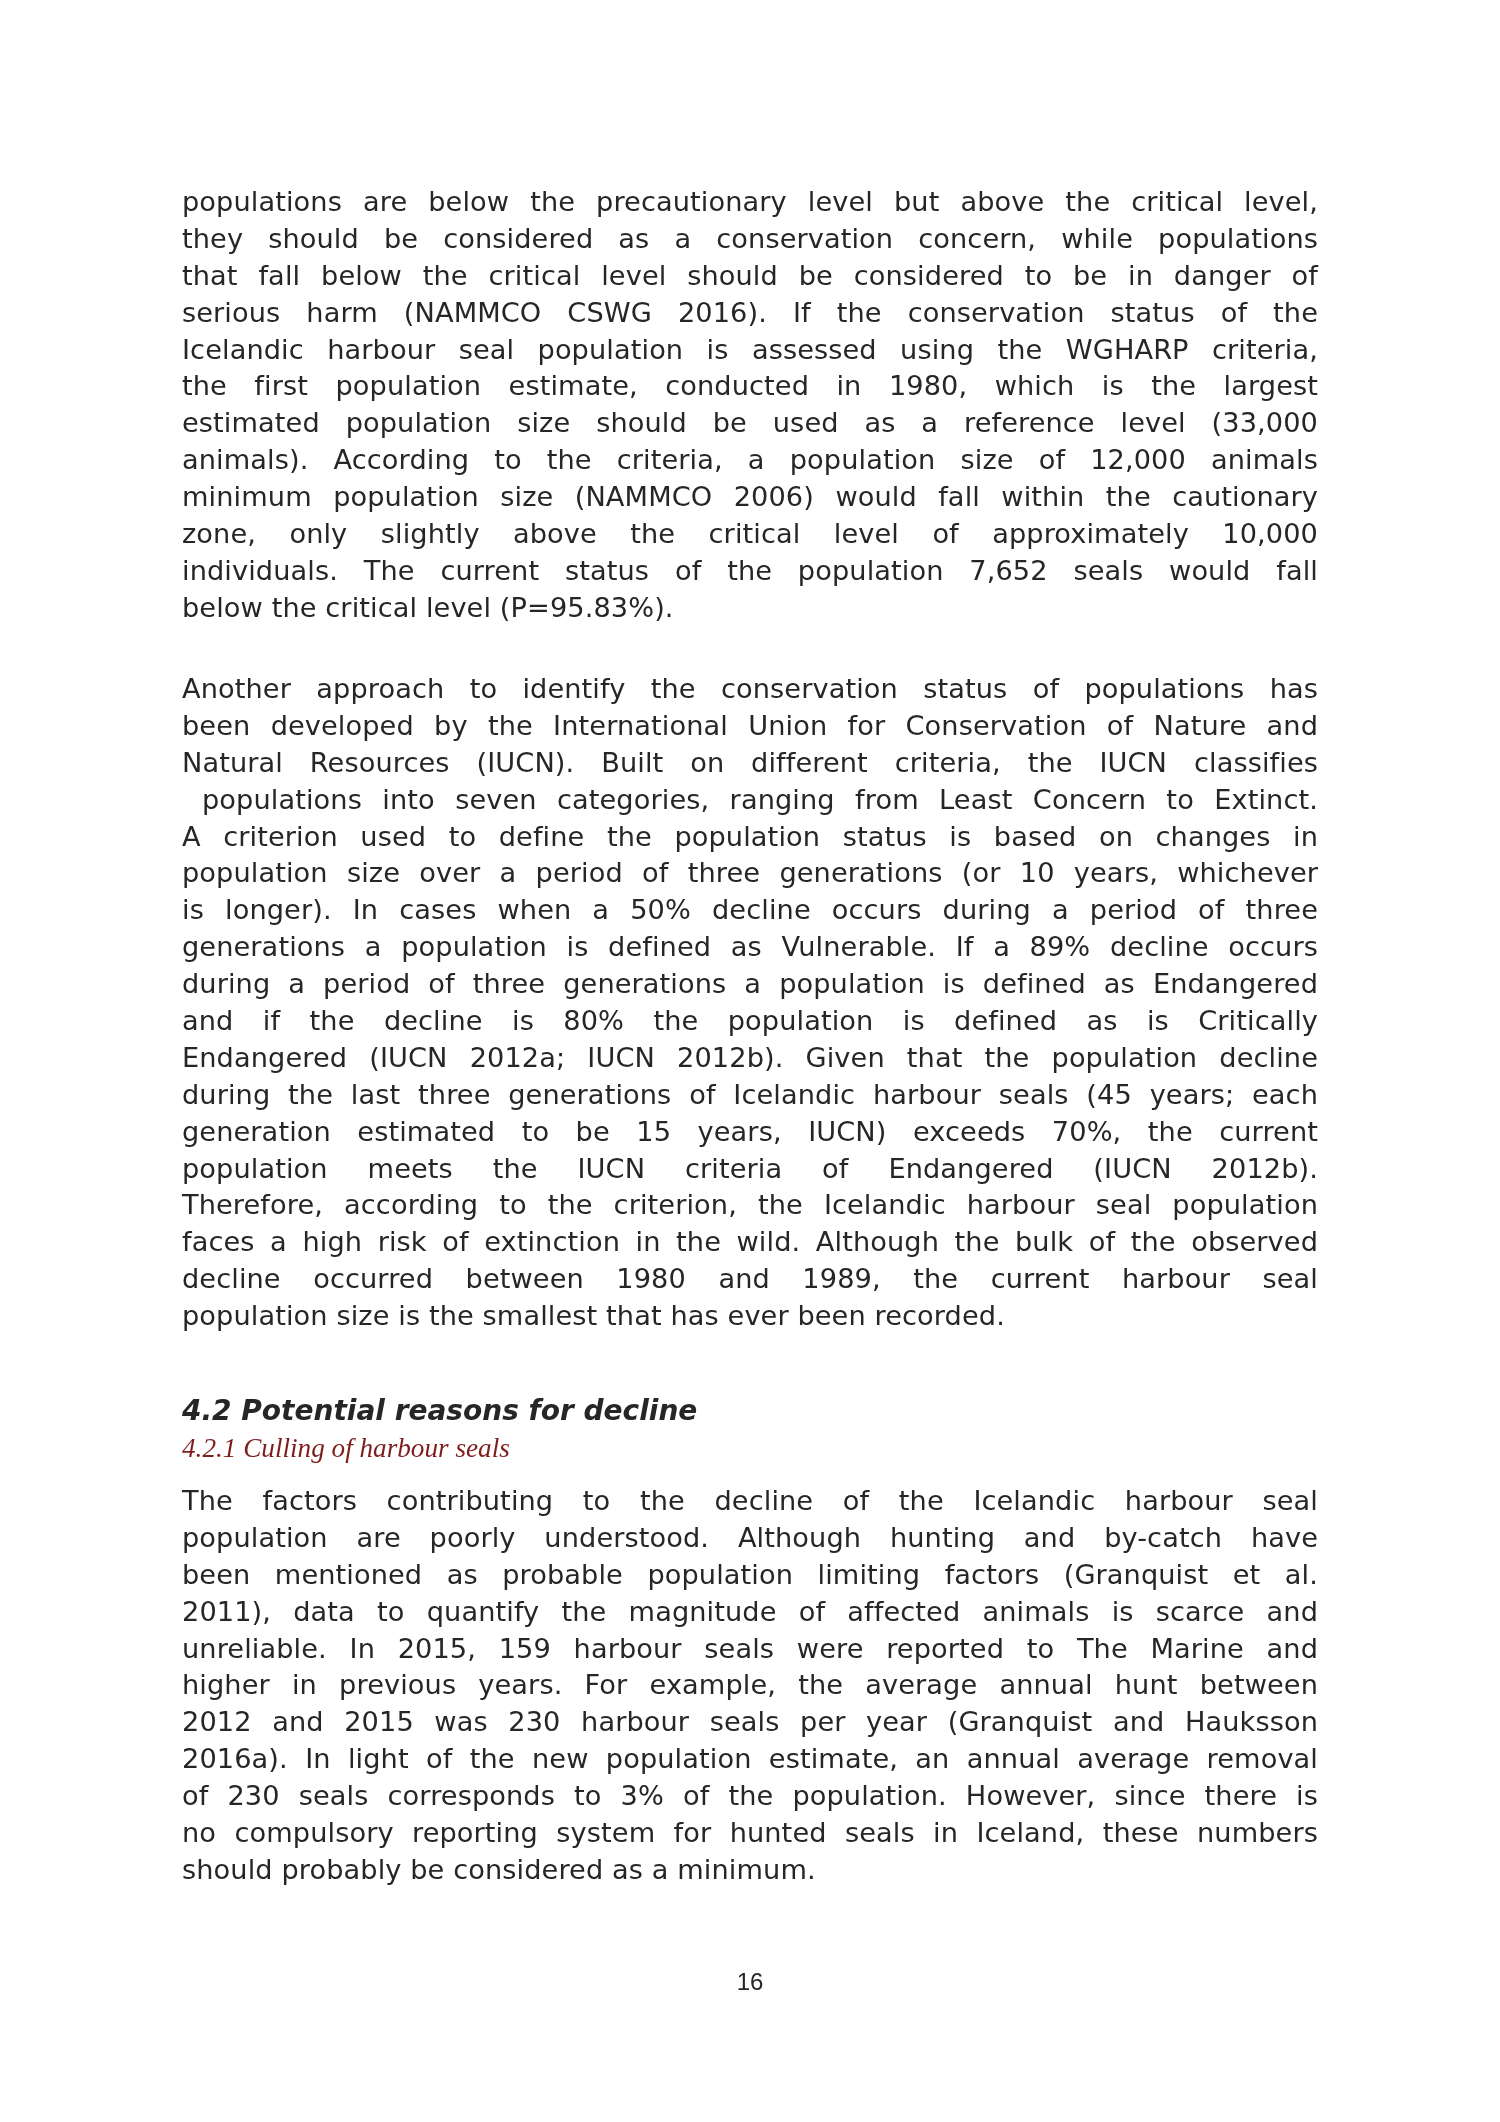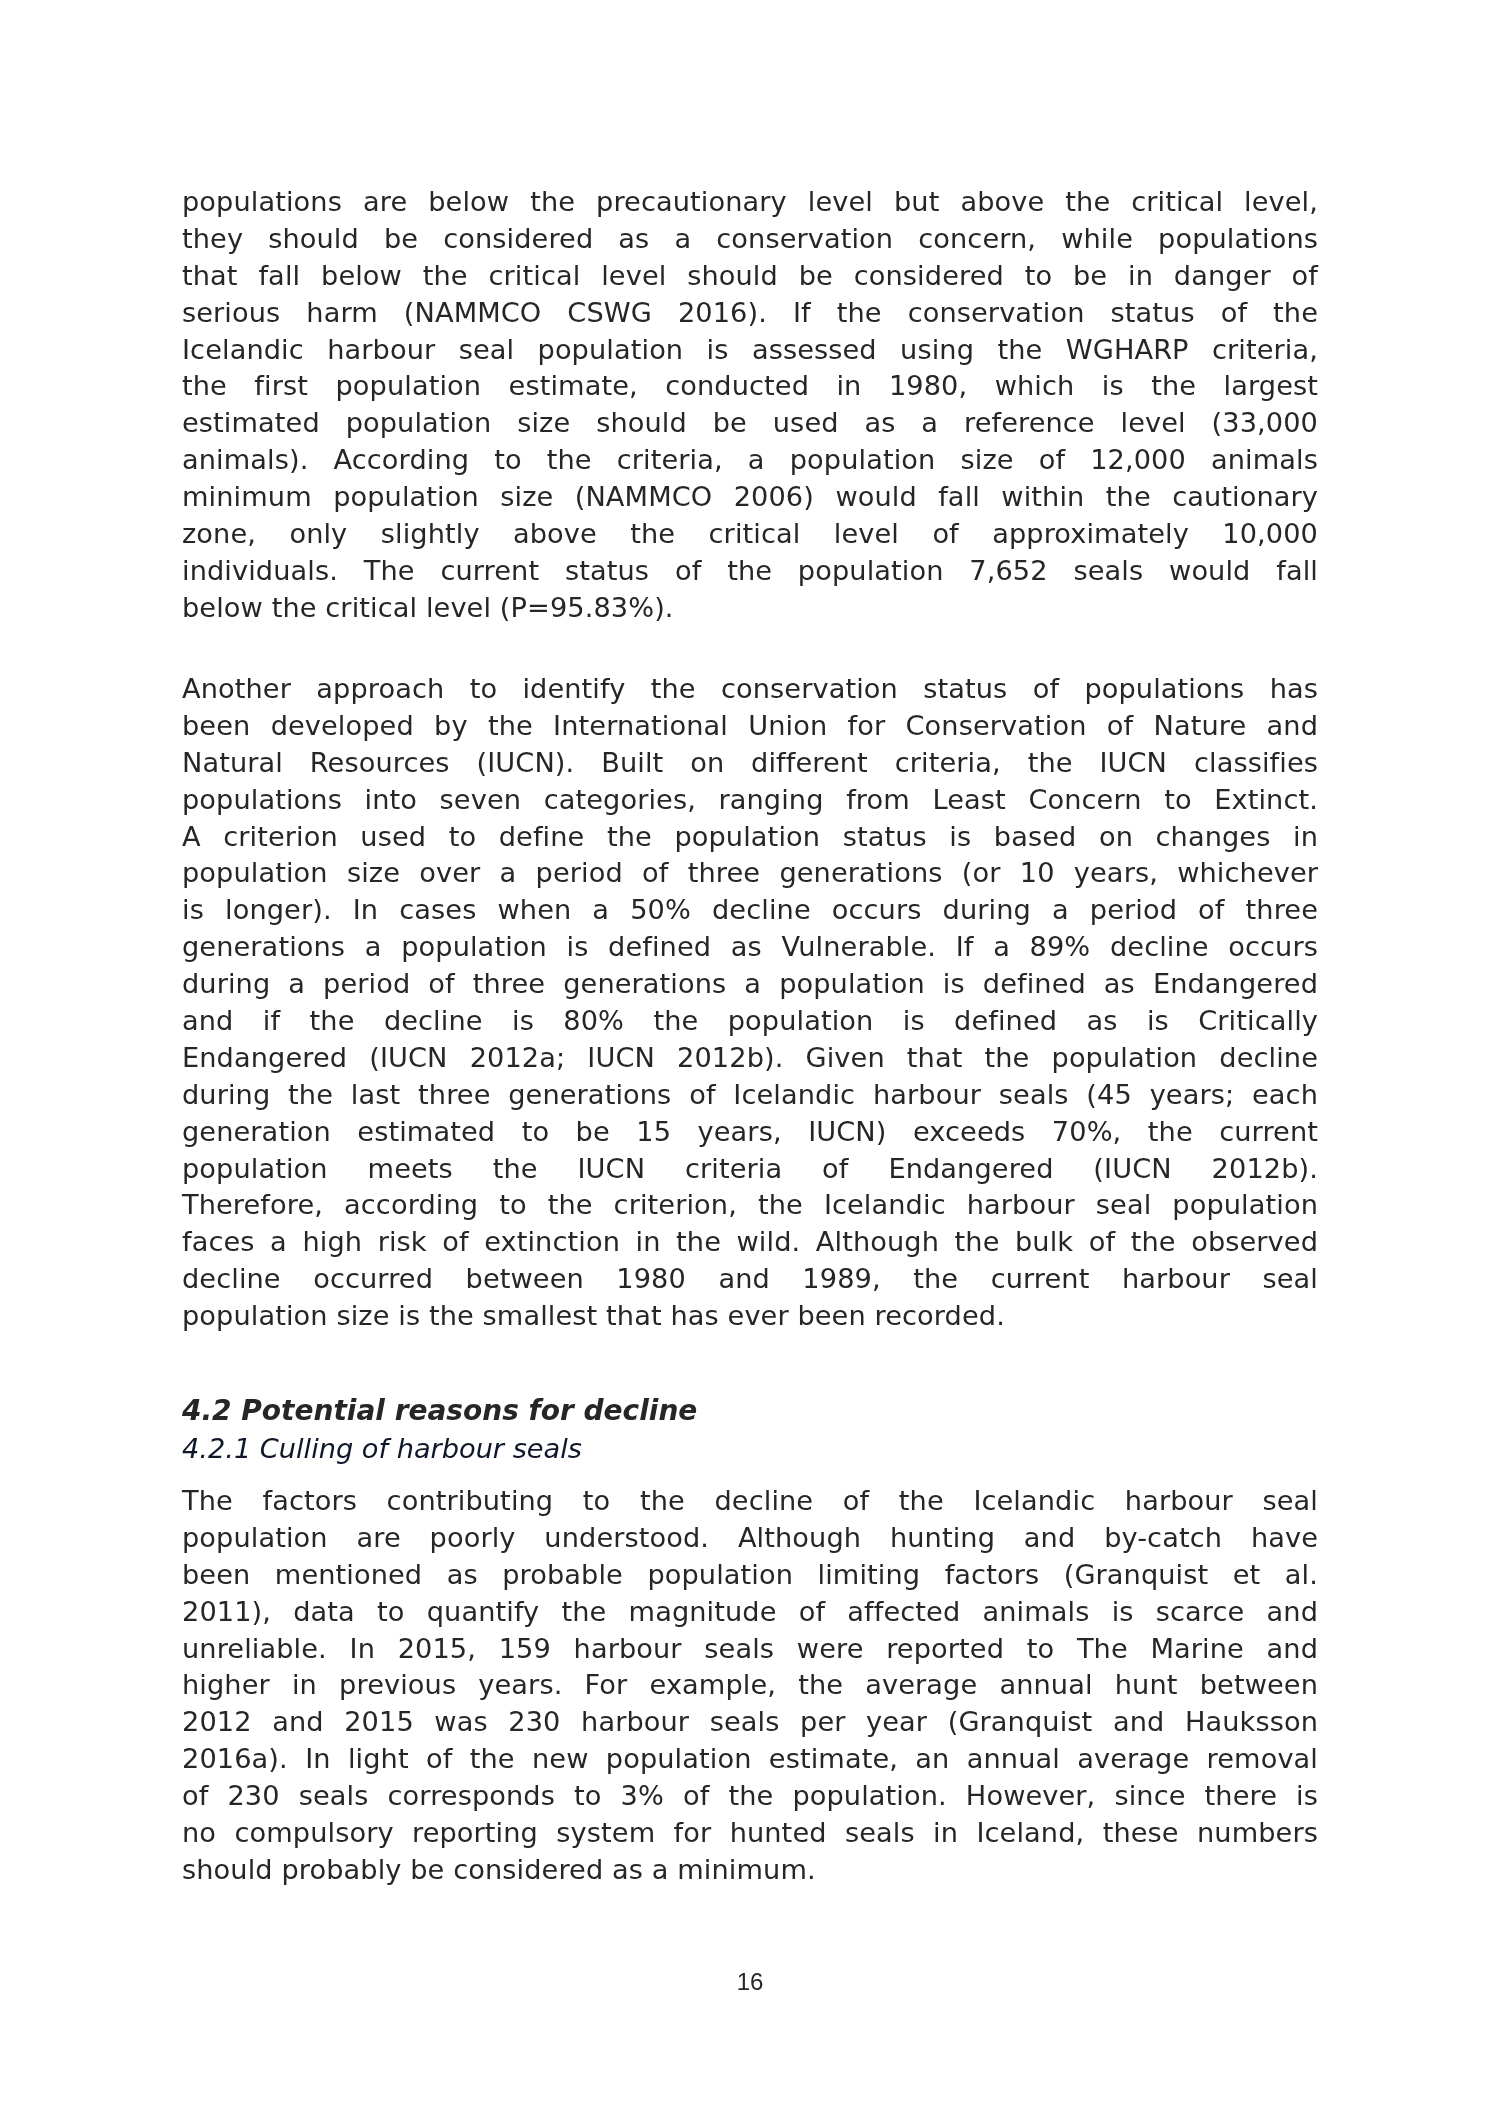--- a/index.html
+++ b/index.html
@@ -58,21 +58,22 @@
     }
     #heading-4-2-1 {
       position: absolute;
       left: 182px;
       top: 1430px;
       font-size: 27.2px;
       line-height: 37px;
       font-style: italic;
       font-weight: normal;
       white-space: nowrap;
-      color: #0f172a;
+      color: #7f1d1d;
+      font-family: Liberation Serif, serif;
     }
     #para-3 { top: 1483px; }
     #page-number {
       position: absolute;
       left: 0;
       width: 1500px;
       top: 1968px;
       text-align: center;
       font-family: "Liberation Sans", sans-serif;
       font-size: 24px;
@@ -97,21 +98,21 @@
     <span class="line" style="white-space: nowrap;">minimum population size (NAMMCO 2006) would fall within the cautionary</span>
     <span class="line" style="white-space: nowrap;">zone, only slightly above the critical level of approximately 10,000</span>
     <span class="line" style="white-space: nowrap;">individuals. The current status of the population 7,652 seals would fall</span>
     <span class="line last" style="white-space: nowrap;">below the critical level (P=95.83%).</span>
   </div>
 
   <div class="block" id="para-2">
     <span class="line" style="white-space: nowrap;">Another approach to identify the conservation status of populations has</span>
     <span class="line" style="white-space: nowrap;">been developed by the International Union for Conservation of Nature and</span>
     <span class="line" style="white-space: nowrap;">Natural Resources (IUCN). Built on different criteria, the IUCN classifies</span>
-    <span class="line" style="white-space: nowrap;">populations into seven categories, ranging from Least Concern to Extinct.</span>
+    <span class="line" style="white-space: nowrap; margin-left: 20px;">populations into seven categories, ranging from Least Concern to Extinct.</span>
     <span class="line" style="white-space: nowrap;">A criterion used to define the population status is based on changes in</span>
     <span class="line" style="white-space: nowrap;">population size over a period of three generations (or 10 years, whichever</span>
     <span class="line" style="white-space: nowrap;">is longer). In cases when a 50% decline occurs during a period of three</span>
     <span class="line" style="white-space: nowrap;">generations a population is defined as Vulnerable. If a 89% decline occurs</span>
     <span class="line" style="white-space: nowrap;">during a period of three generations a population is defined as Endangered</span>
     <span class="line" style="white-space: nowrap;">and if the decline is 80% the population is defined as is Critically</span>
     <span class="line" style="white-space: nowrap;">Endangered (IUCN 2012a; IUCN 2012b). Given that the population decline</span>
     <span class="line" style="white-space: nowrap;">during the last three generations of Icelandic harbour seals (45 years; each</span>
     <span class="line" style="white-space: nowrap;">generation estimated to be 15 years, IUCN) exceeds 70%, the current</span>
     <span class="line" style="white-space: nowrap;">population meets the IUCN criteria of Endangered (IUCN 2012b).</span>

